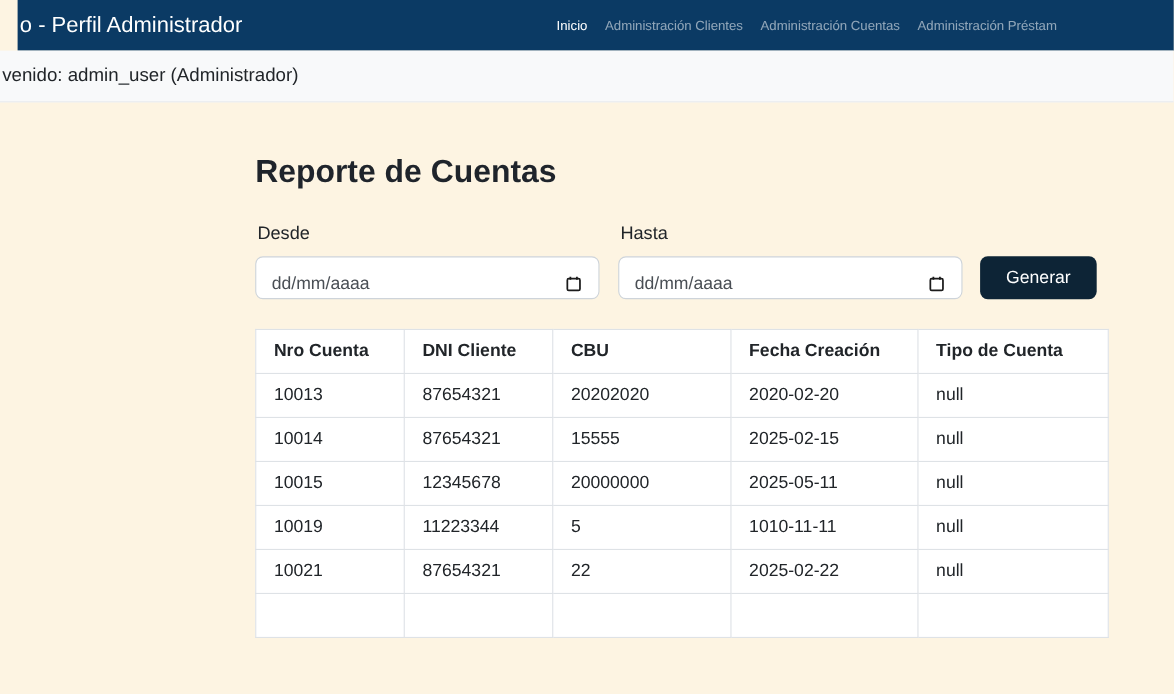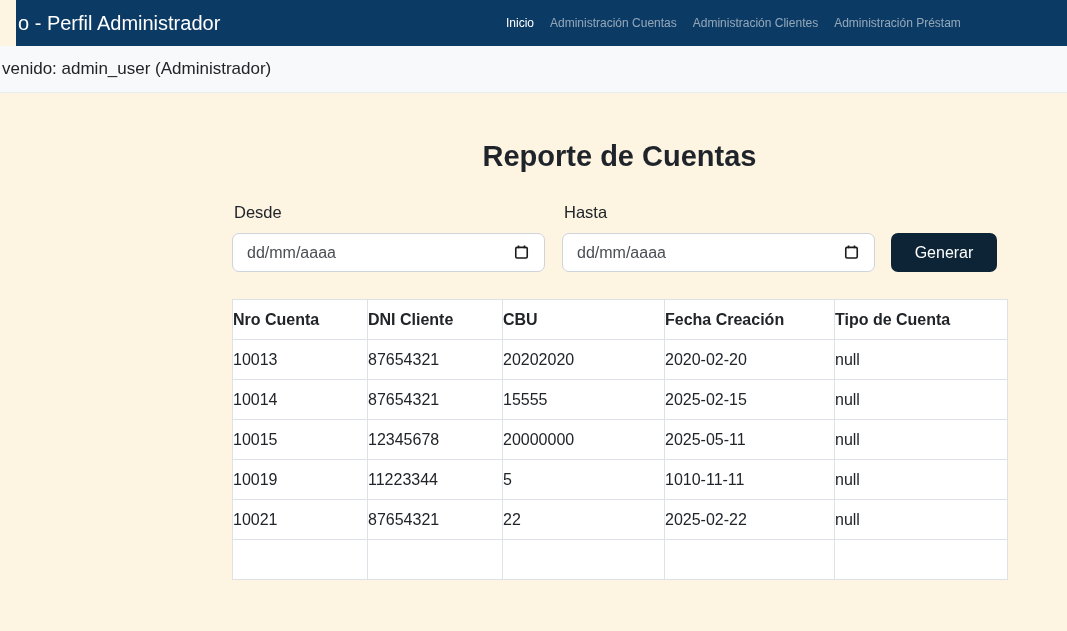--- a/index.html
+++ b/index.html
@@ -37,66 +37,66 @@
     background: #f8f9fa; border-bottom: 1px solid #e9ecef;
   }
   .welcome-text {
     position: absolute; left: 2px; top: 0; height: 46px; line-height: 46px;
     font-size: 17px; color: #212529; white-space: nowrap;
   }
 
   
   .page-title {
     position: absolute; left: 232px; top: 140px; width: 775px;
-    text-align: center; font-size: 29px; font-weight: 700; color: #1f242b;
+    text-align: left; font-size: 29px; font-weight: 700; color: #1f242b;
   }
   .field-label {
     position: absolute; top: 203px; font-size: 16.5px; color: #212529;
   }
   .field-label.desde { left: 234px; }
   .field-label.hasta { left: 564px; }
 
   .date-input {
     position: absolute; top: 233px; height: 39px; width: 313px;
     background: #ffffff; border: 1px solid #ced4da; border-radius: 7px;
-    display: flex; align-items: center; justify-content: space-between;
+    display: flex; justify-content: space-between;
     padding: 16px 14px; font-size: 16px; color: #4a4f55; cursor: text;
   }
   .date-input.desde { left: 232px; }
   .date-input.hasta { left: 562px; }
   .cal-icon { display: inline-flex; cursor: pointer; }
 
   .generate-btn {
     position: absolute; left: 891px; top: 233px; width: 106px; height: 39px;
     background: #0d2436; color: #ffffff; border: none; border-radius: 7px;
     font-size: 16px; font-family: inherit; cursor: pointer;
   }
 
   
   .report-table {
     position: absolute; left: 232px; top: 299px; width: 775px;
     border-collapse: collapse; background: #ffffff;
     font-size: 16px; color: #212529; table-layout: fixed;
   }
   .report-table th, .report-table td {
-    border: 1px solid #dee2e6; padding: 8px 0; text-align: left;
+    border: 1px solid #dee2e6; padding: 8px 16px; text-align: left;
     line-height: 23px; overflow: hidden; white-space: nowrap;
   }
   .report-table th { font-weight: 700; }
   .report-table tr.partial td { height: 40px; }
 </style>
 </head>
 <body>
 
 <div class="navbar">
   <div class="brand">o - Perfil Administrador</div>
   <div class="nav-links">
       <a class="nav-link active">Inicio</a>
+      <a class="nav-link">Administración Clientes</a>
       <a class="nav-link">Administración Cuentas</a>
-      <a class="nav-link">Administración Clientes</a>
       <a class="nav-link">Administración Préstam</a>
     </div>
 </div>
 
 <div class="welcome">
   <div class="welcome-text">venido: admin_user (Administrador)</div>
 </div>
 
 <div class="page-title">Reporte de Cuentas</div>
 

